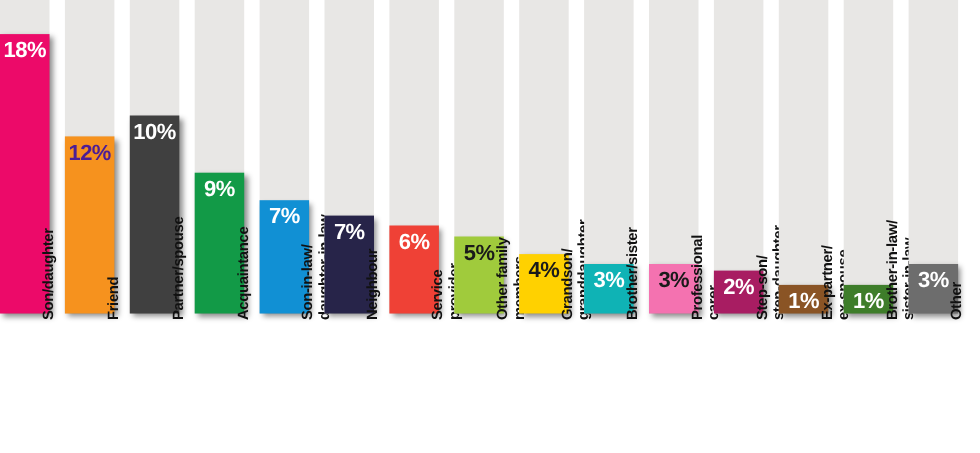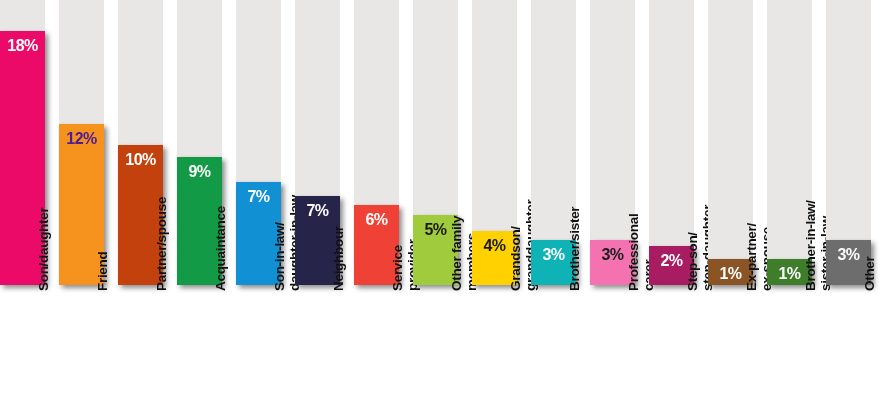--- a/index.html
+++ b/index.html
@@ -58,21 +58,21 @@
     box-sizing: border-box;
     box-shadow: 3px 3px 5px rgba(0,0,0,0.45);
   }
 
   .bar-value {
     position: absolute;
     top: 5px;
     left: 0;
     width: 45px;
     text-align: center;
-    font-size: 16px;
+    font-size: 20px;
     font-weight: bold;
     letter-spacing: -0.5px;
     line-height: 20px;
   }
 
   .cat-label {
     position: absolute;
     left: 0;
     top: 291px;
     width: 45px;
@@ -115,21 +115,21 @@
         <div class="track" style="background: rgb(232, 231, 229);"></div>
         <div class="bar" style="background: rgb(246, 146, 30); height: 161px;">
           <div class="bar-value" style="color: #4c1d95;">12%</div>
         </div>
         <div class="cat-label">
           <div class="rot">Friend</div>
         </div>
       </div>
       <div class="bar-column">
         <div class="track" style="background: rgb(232, 231, 229);"></div>
-        <div class="bar" style="background: #c2410c; height: 140px;">
+        <div class="bar" style="background: #404040; height: 180px;">
           <div class="bar-value" style="color: rgb(255, 255, 255);">10%</div>
         </div>
         <div class="cat-label">
           <div class="rot">Partner/spouse</div>
         </div>
       </div>
       <div class="bar-column">
         <div class="track" style="background: rgb(232, 231, 229);"></div>
         <div class="bar" style="background: rgb(18, 154, 71); height: 128px;">
           <div class="bar-value" style="color: rgb(255, 255, 255);">9%</div>

